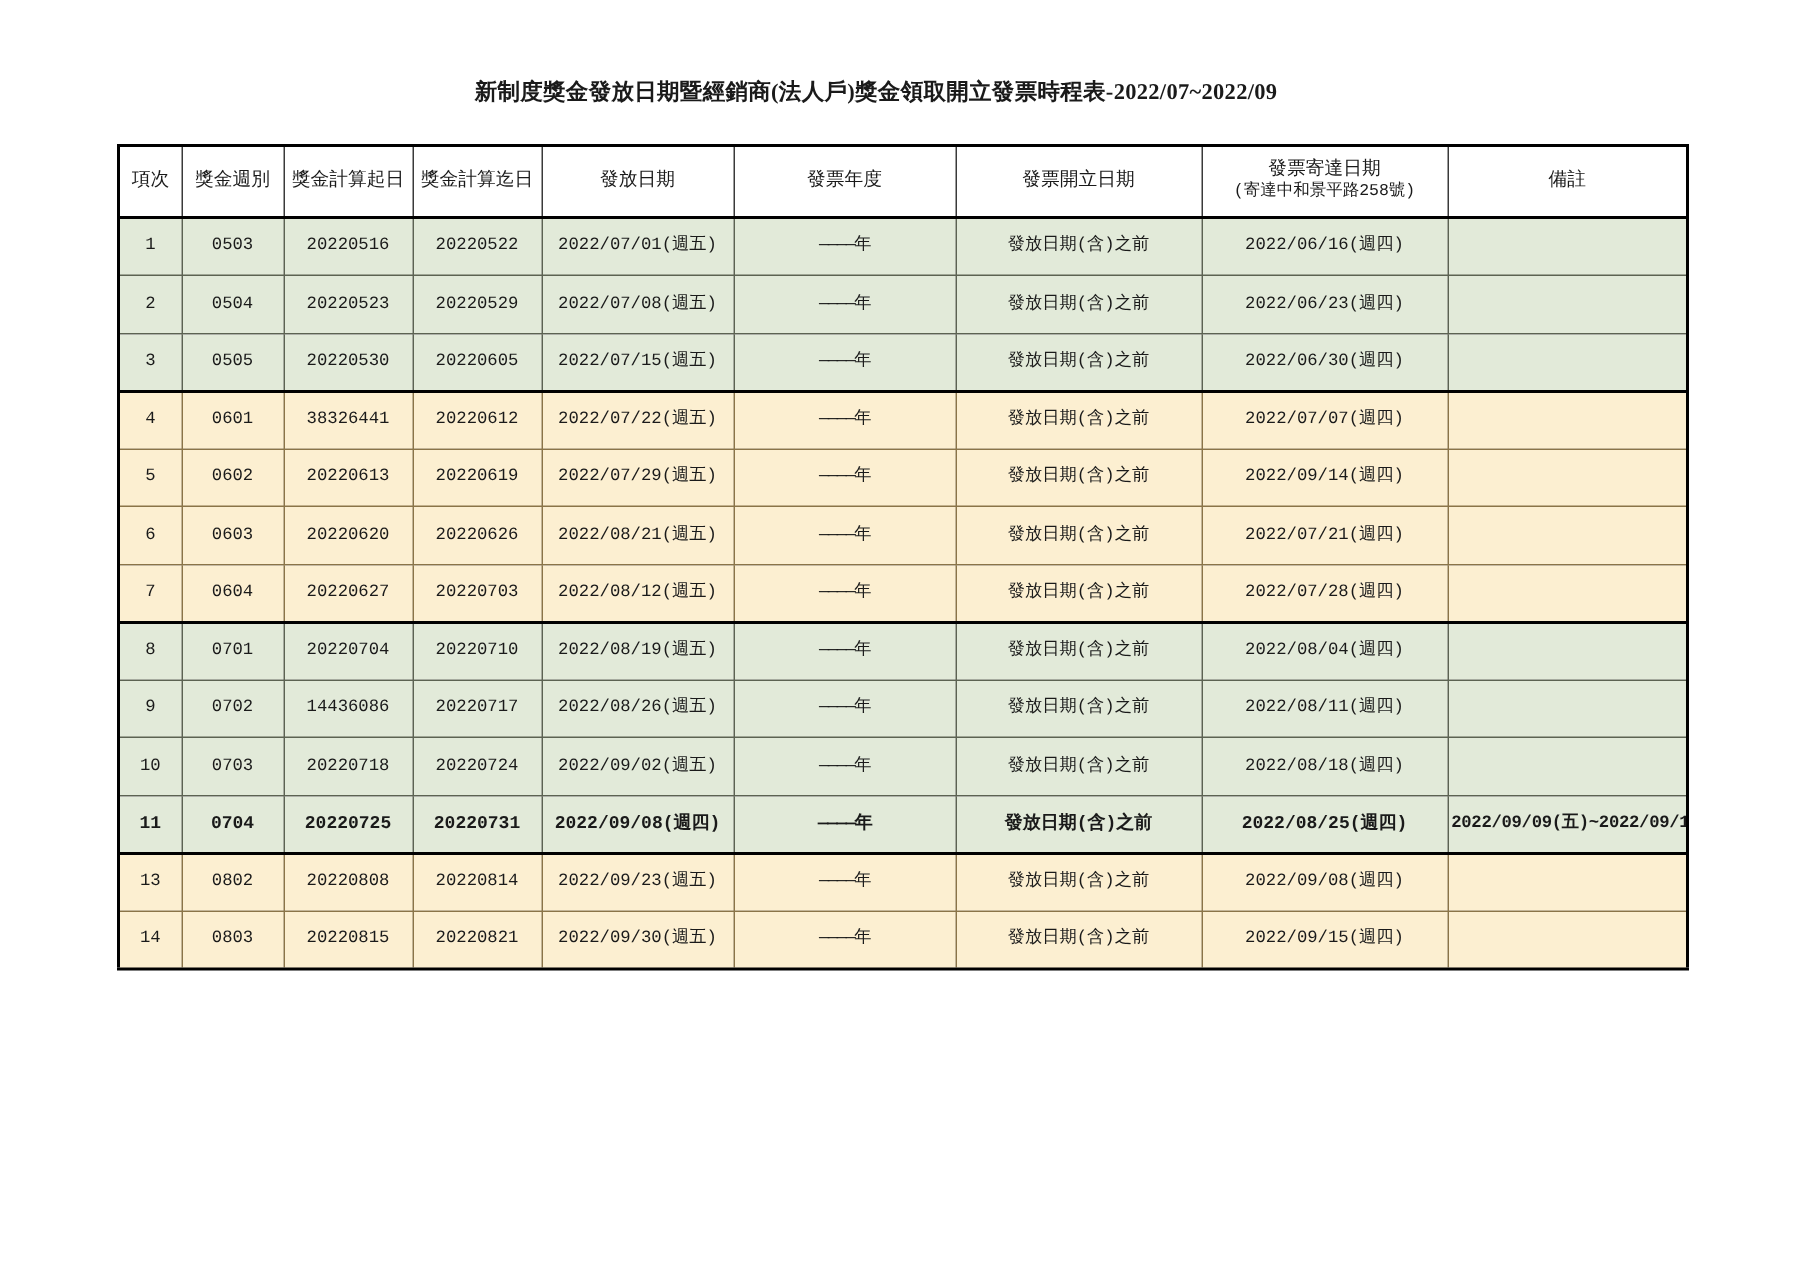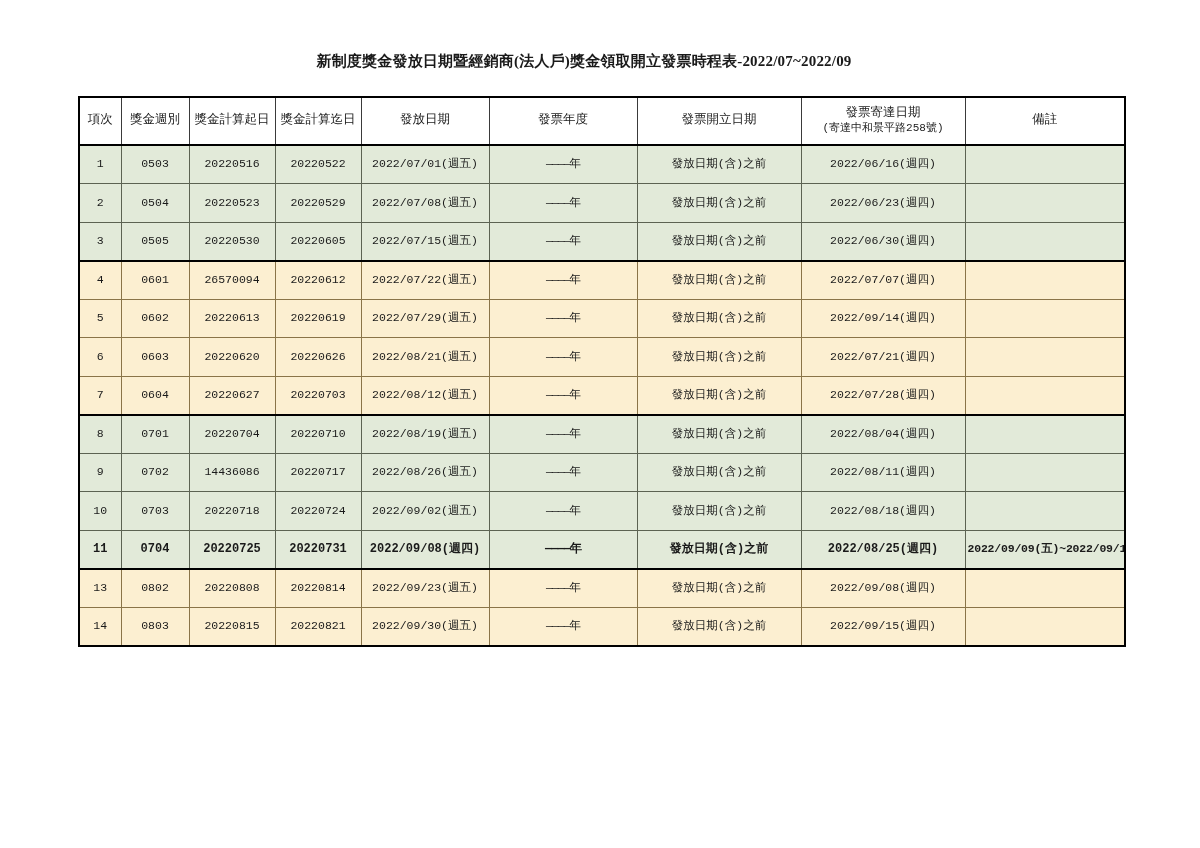--- a/index.html
+++ b/index.html
@@ -168,21 +168,21 @@
             <td>20220605</td>
             <td>2022/07/15(週五)</td>
             <td><span class="year-blank">――――年</span></td>
             <td>發放日期(含)之前</td>
             <td>2022/06/30(週四)</td>
             <td class="cell-remark"></td>
           </tr>
           <tr class="grp-cream band-start">
             <td>4</td>
             <td>0601</td>
-            <td>26570094</td>
+            <td>38326441</td>
             <td>20220612</td>
             <td>2022/07/22(週五)</td>
             <td><span class="year-blank">――――年</span></td>
             <td>發放日期(含)之前</td>
             <td>2022/07/07(週四)</td>
             <td class="cell-remark"></td>
           </tr>
           <tr class="grp-cream">
             <td>5</td>
             <td>0602</td>

